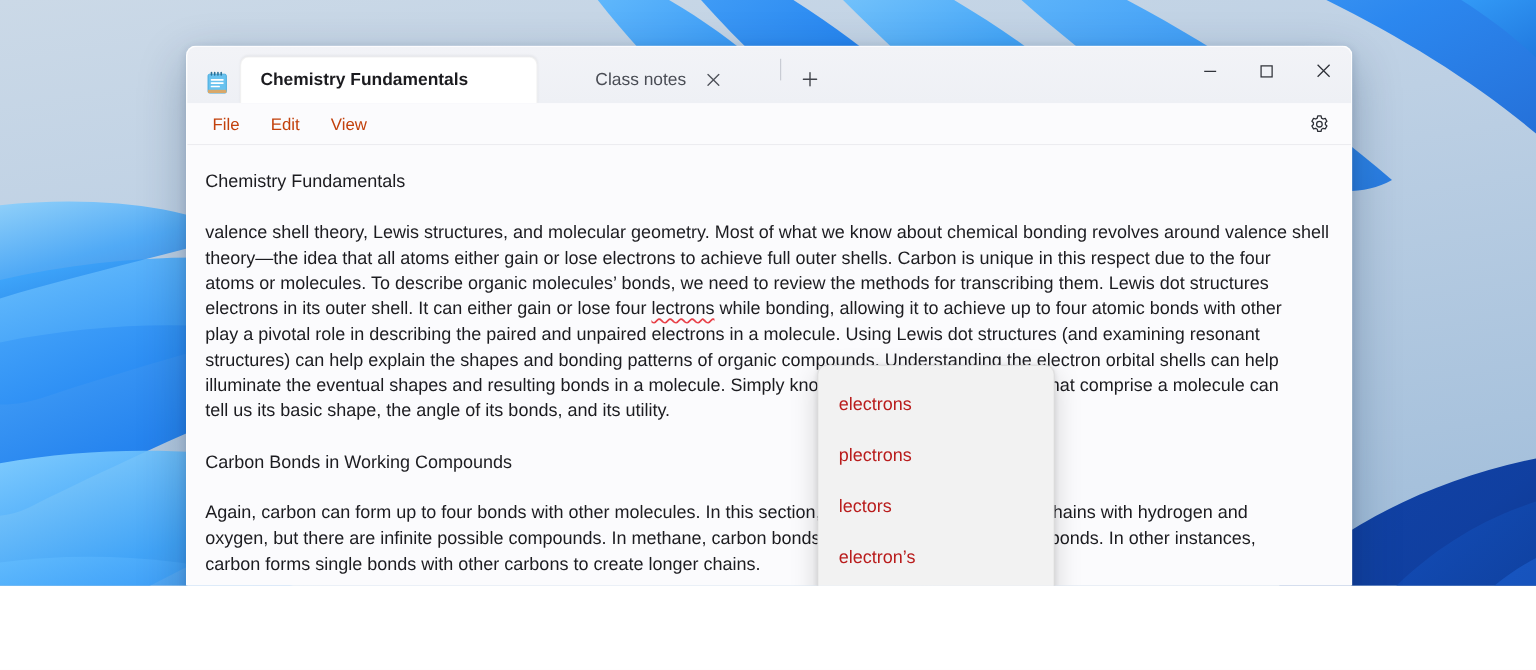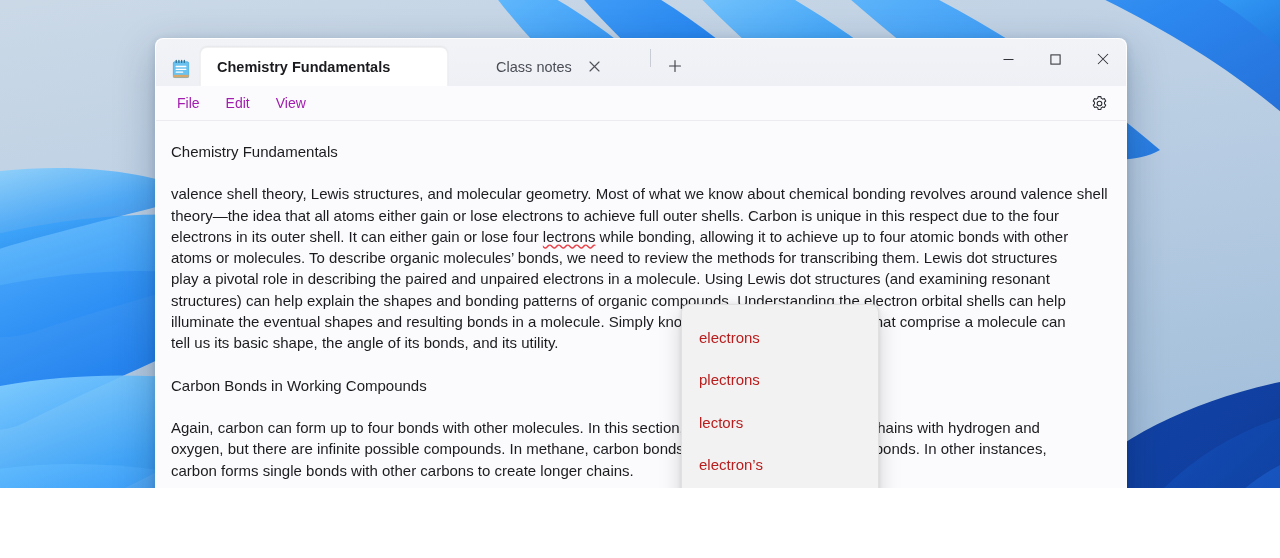--- a/index.html
+++ b/index.html
@@ -143,21 +143,21 @@
     position: relative;
     height: 35px;
     background: #fbfbfd;
     border-bottom: 1px solid #ececf0;
     display: flex;
     align-items: center;
     padding-left: 8px;
   }
   .menu-item {
     font-size: 14px;
-    color: #a21caf;
+    color: #c2410c;
     padding: 5px 13px;
     border-radius: 4px;
     user-select: none;
   }
   .settings-gear {
     position: absolute;
     right: 12px;
     top: 50%;
     transform: translateY(-50%);
     width: 30px;
@@ -357,22 +357,22 @@
       </div>
     </div>
 
     <div class="docarea">
 
       <div class="doc-line doc-title">Chemistry Fundamentals</div>
 
       <div>
         <div class="doc-line">valence shell theory, Lewis structures, and molecular geometry. Most of what we know about chemical bonding revolves around valence shell</div>
         <div class="doc-line">theory—the idea that all atoms either gain or lose electrons to achieve full outer shells. Carbon is unique in this respect due to the four</div>
+        <div class="doc-line">atoms or molecules. To describe organic molecules’ bonds, we need to review the methods for transcribing them. Lewis dot structures</div>
         <div class="doc-line"><span>electrons in its outer shell. It can either gain or lose four </span><span class="misspelled">lectrons</span><span> while bonding, allowing it to achieve up to four atomic bonds with other</span></div>
-        <div class="doc-line">atoms or molecules. To describe organic molecules’ bonds, we need to review the methods for transcribing them. Lewis dot structures</div>
         <div class="doc-line">play a pivotal role in describing the paired and unpaired electrons in a molecule. Using Lewis dot structures (and examining resonant</div>
         <div class="doc-line">structures) can help explain the shapes and bonding patterns of organic compounds. Understanding the electron orbital shells can help</div>
         <div class="doc-line">illuminate the eventual shapes and resulting bonds in a molecule. Simply knowing the chemical elements that comprise a molecule can</div>
         <div class="doc-line">tell us its basic shape, the angle of its bonds, and its utility.</div>
       </div>
 
       <div class="doc-gap"></div>
 
       <div class="doc-line">Carbon Bonds in Working Compounds</div>
 

